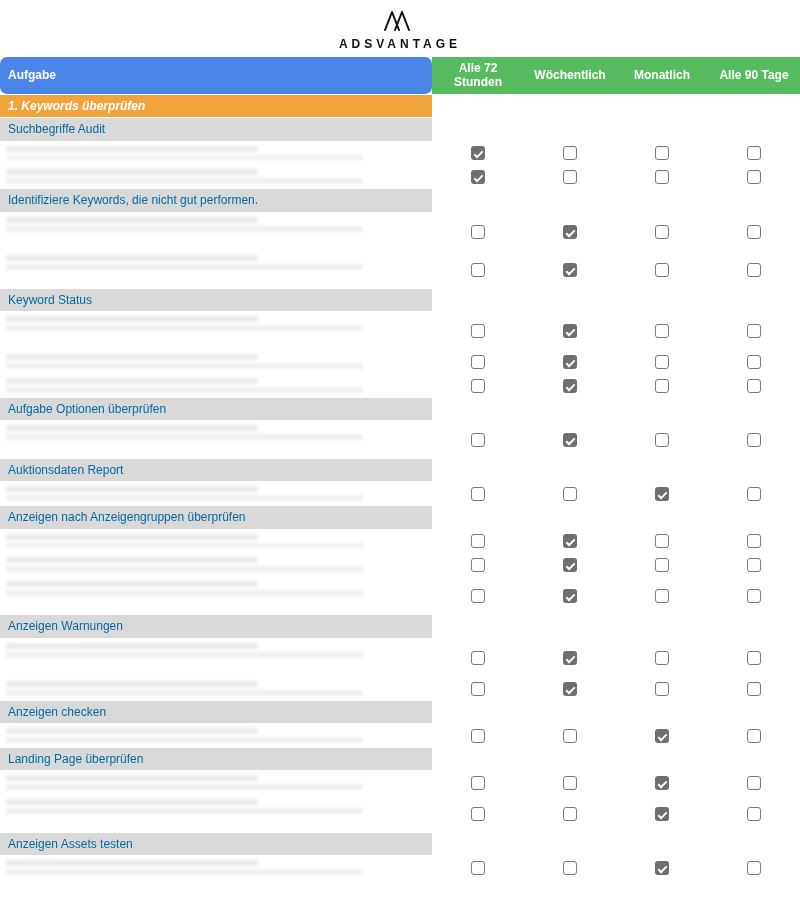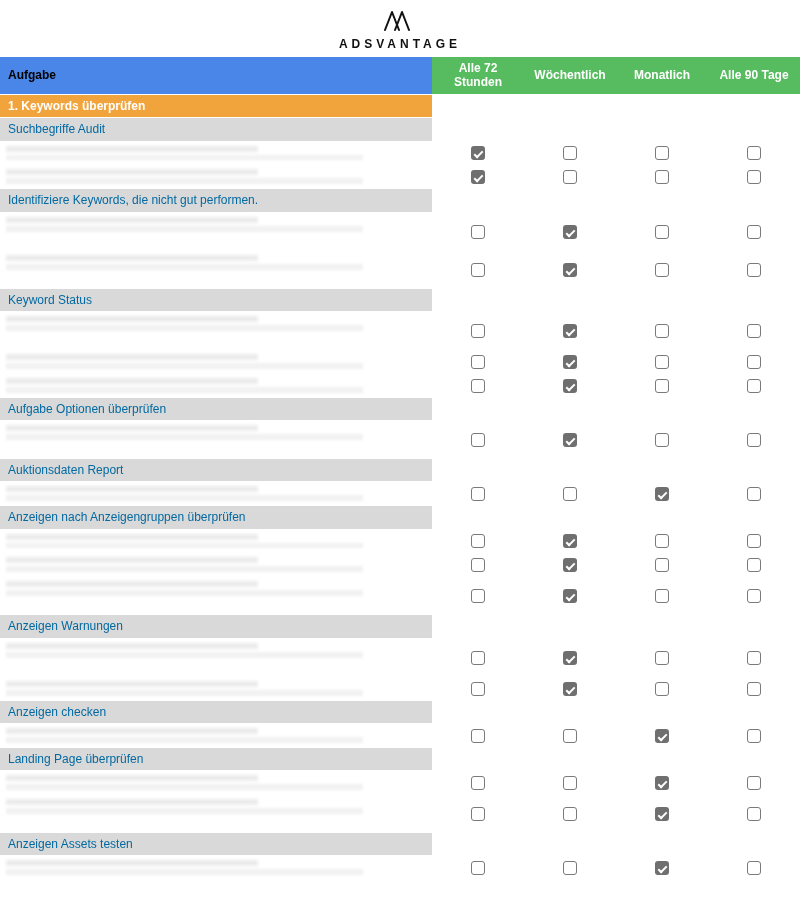--- a/index.html
+++ b/index.html
@@ -37,24 +37,25 @@
 
   th, td {
     padding: 4px 8px;
     vertical-align: middle;
     font-size: 12px;
     line-height: 1.2;
     border-bottom: 1px solid #fff;
   }
   th.task-head {
     background: #4a86e8;
-    color: #000000;
+    color: #ffffff;
     text-align: left;
     font-weight: 600;
     height: 22px;
+    border-radius: 7px;
   }
   th.freq-head {
     background: #57bb5f;
     color: #fff;
     text-align: center;
     font-weight: 600;
     height: 22px;
   }
 
   tr.row td { height: 22px; }
@@ -79,20 +80,21 @@
     background: #d9d9d9;
     font-weight: 400;
     color: #0369a1;
   }
   tr.subhead td.cell { background: #fff; }
 
   tr.section td.label {
     background: #f1a33c;
     color: #fff;
     font-weight: 700;
+    font-style: italic;
   }
   tr.section td.cell { background: #fff; }
 
   
   .cb {
     display: inline-block;
     width: 14px; height: 14px;
     border-radius: 3px;
     vertical-align: middle;
   }

